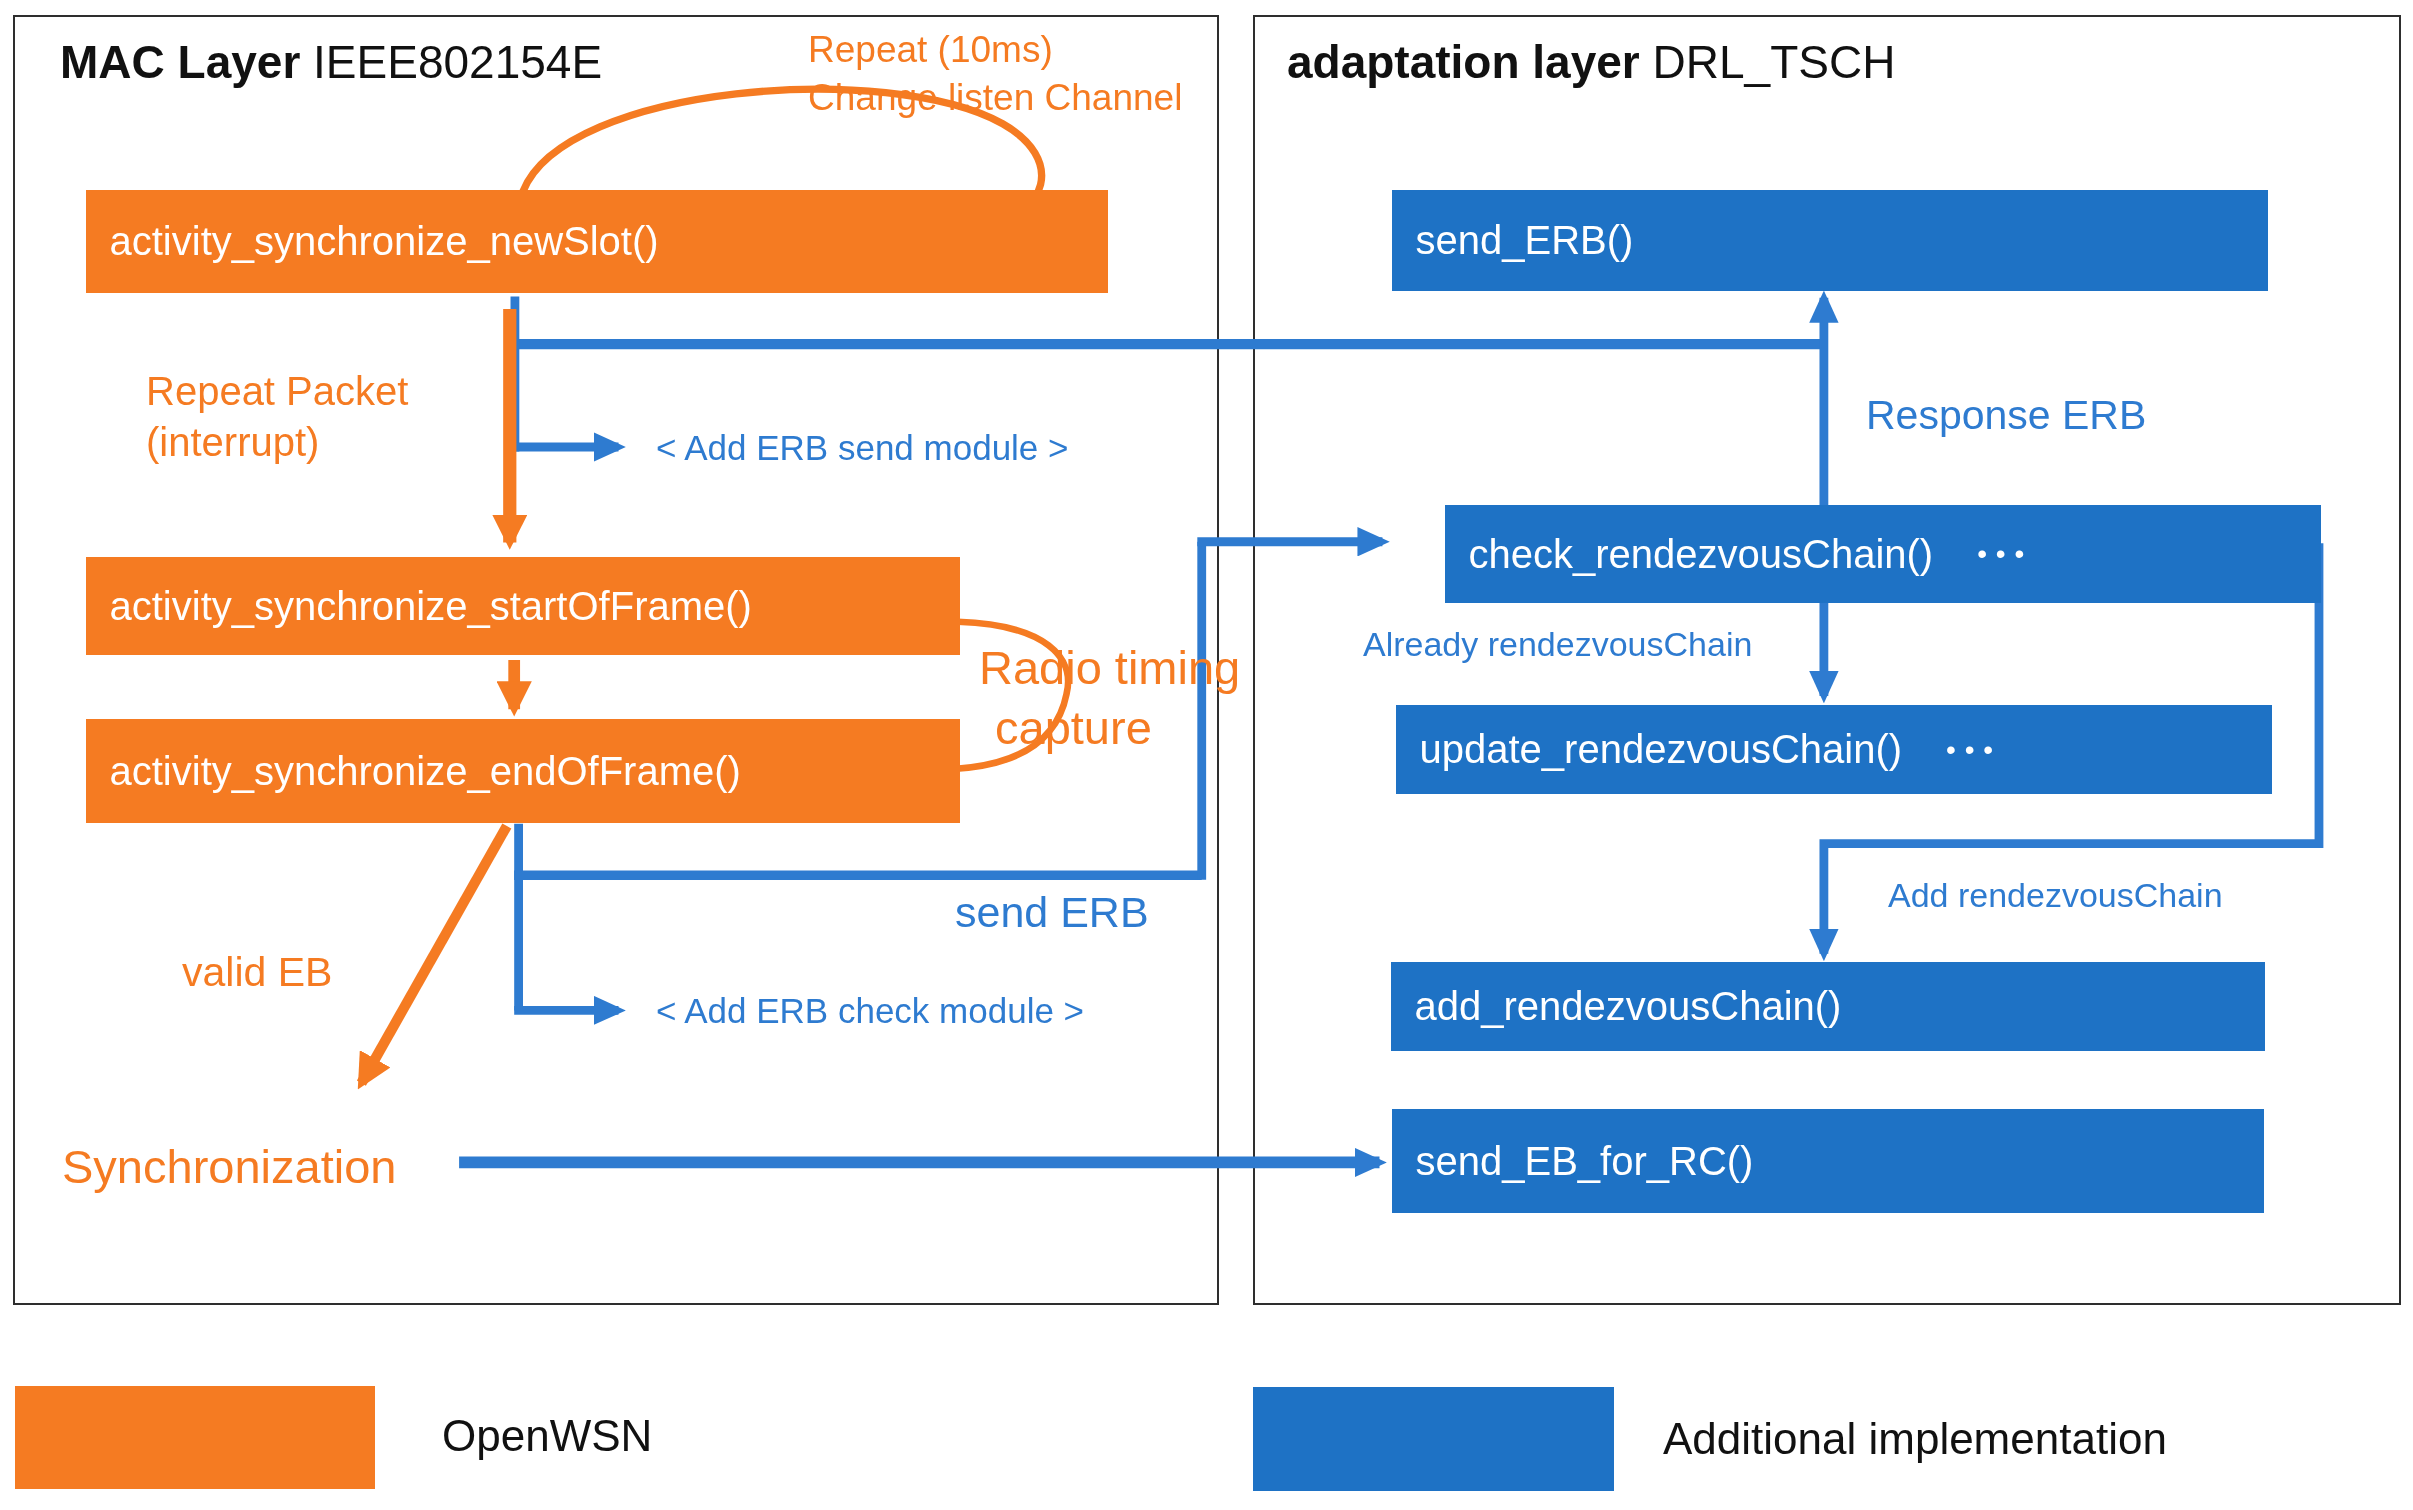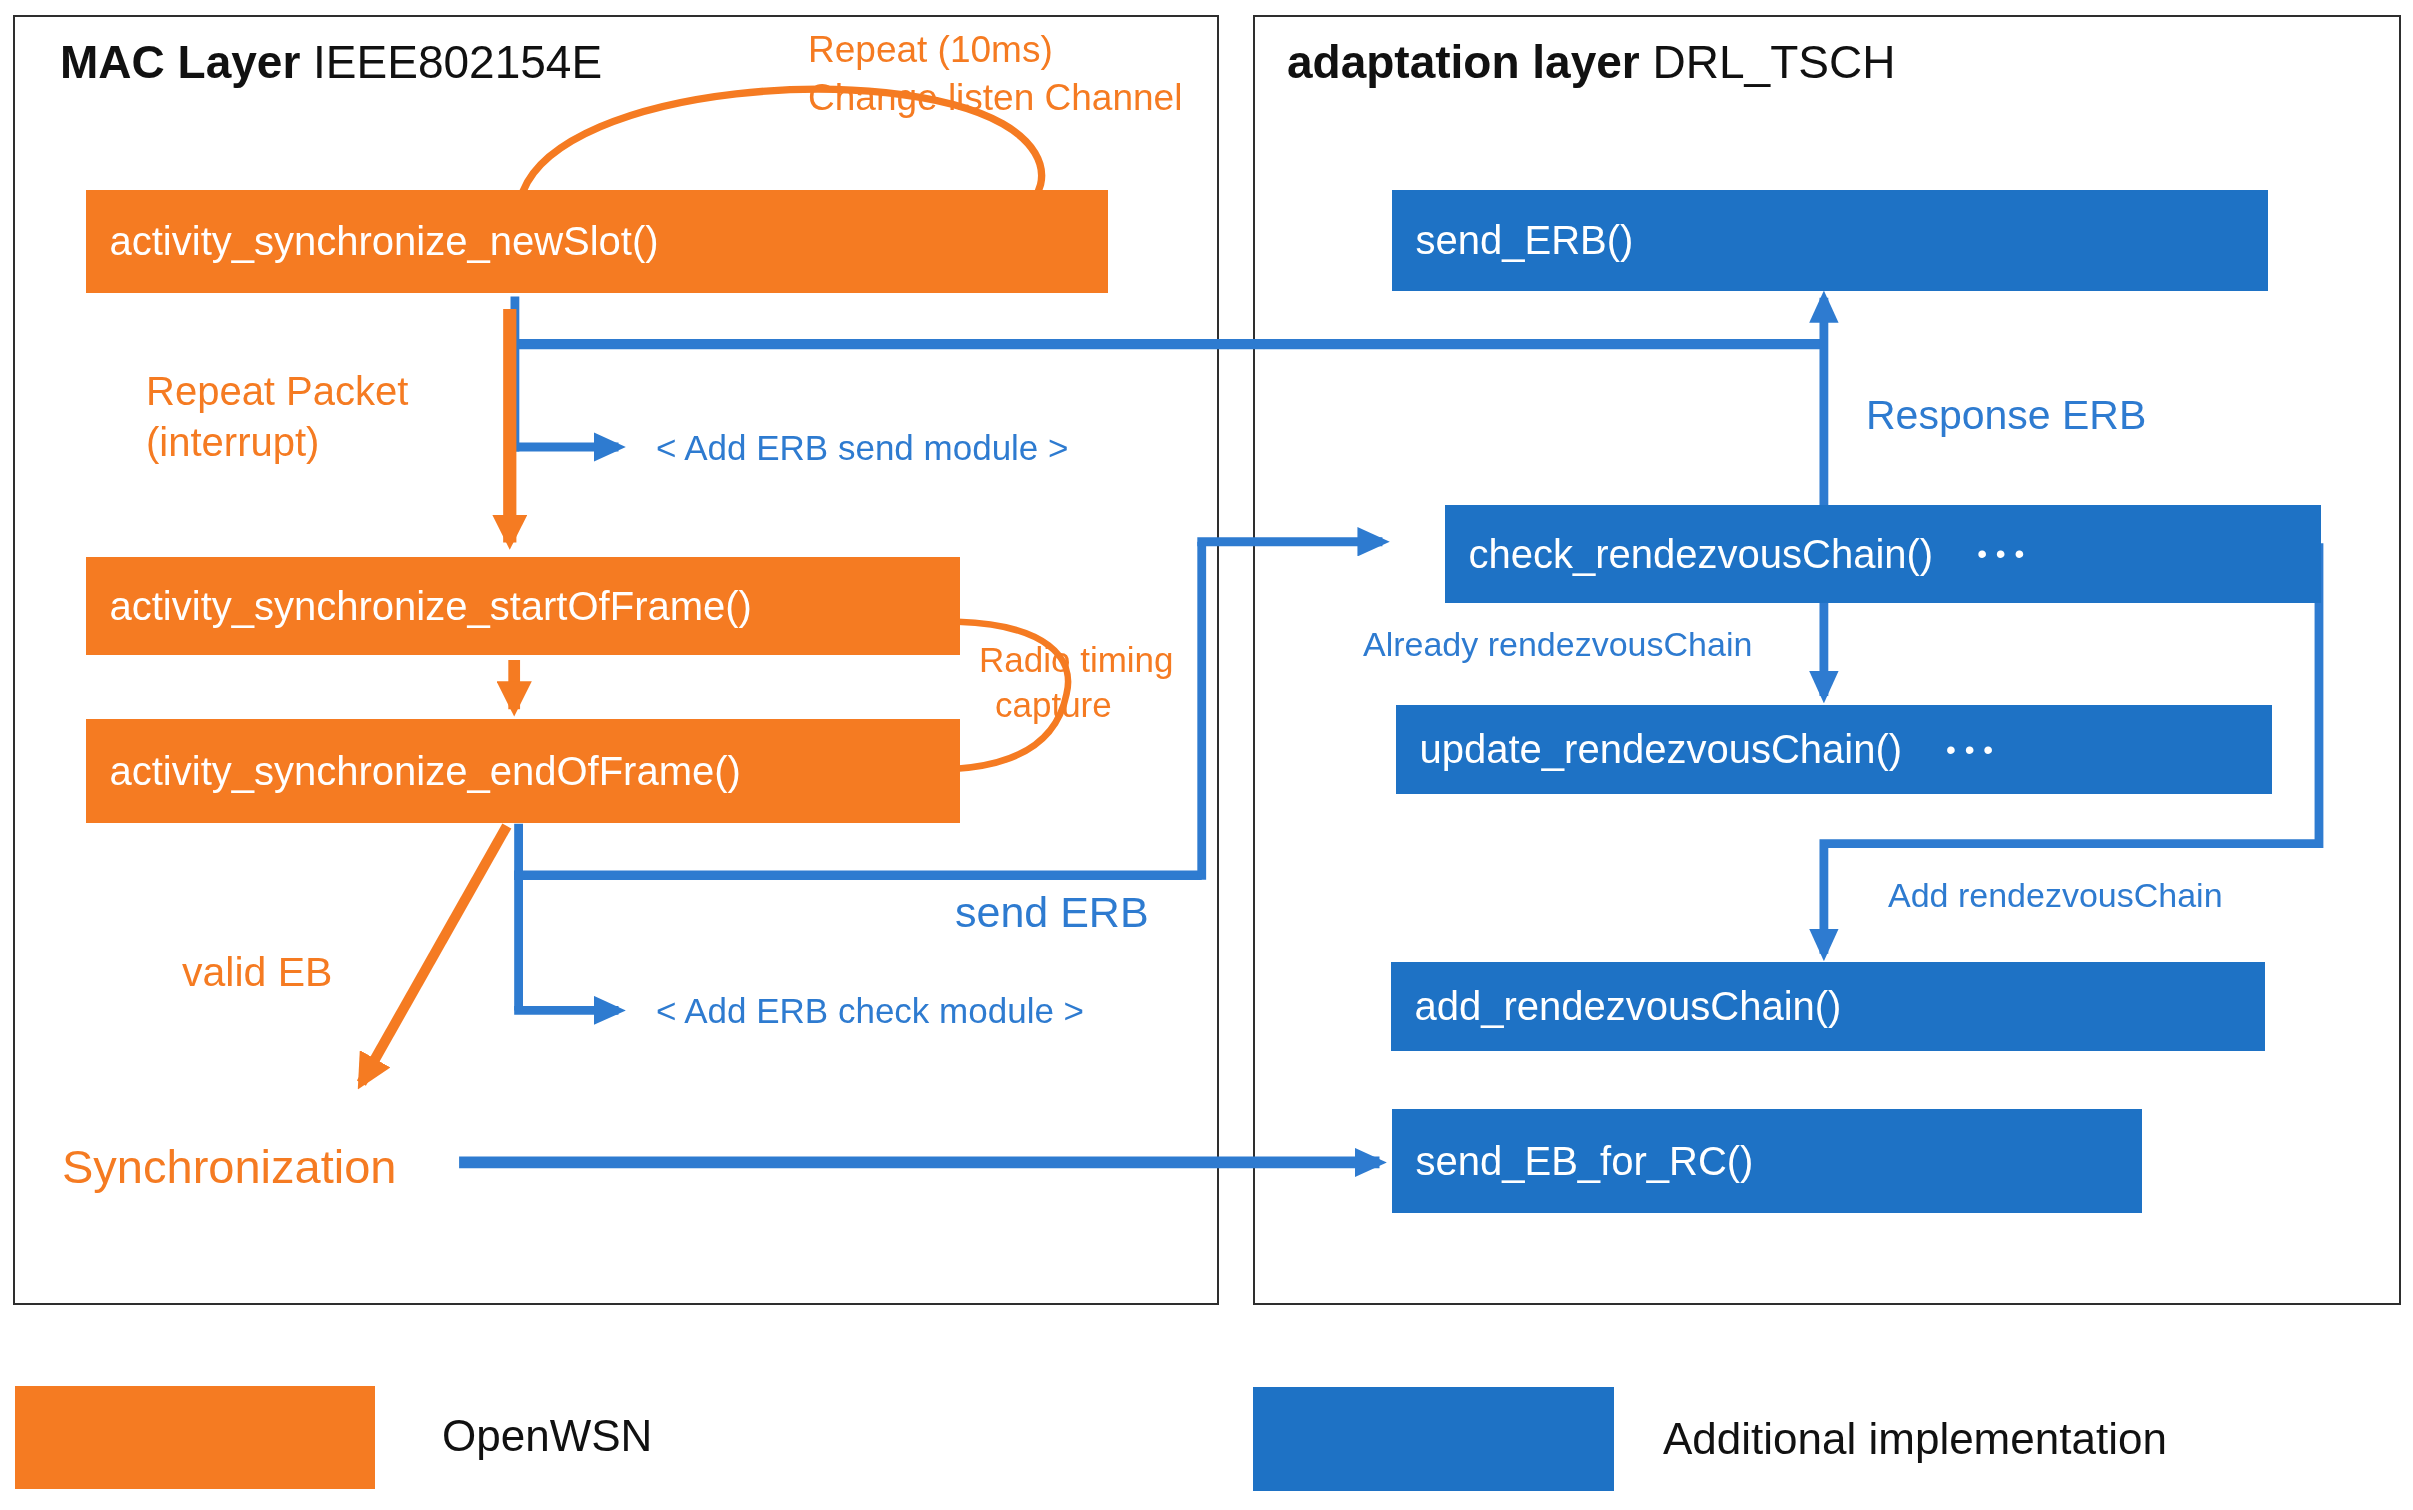--- a/index.html
+++ b/index.html
@@ -137,34 +137,34 @@
     <span>check_rendezvousChain()</span>
     <span class="dots">•••</span>
   </div>
   <div class="fbox bbox" style="left:1396px;top:705px;width:876px;height:89px;">
     <span>update_rendezvousChain()</span>
     <span class="dots">•••</span>
   </div>
   <div class="fbox bbox" style="left:1391px;top:962px;width:874px;height:89px;">
     <span>add_rendezvousChain()</span>
   </div>
-  <div class="fbox bbox" style="left:1392px;top:1109px;width:750px;height:104px;">
+  <div class="fbox bbox" style="left:1392px;top:1109px;width:872px;height:104px;">
     <span>send_EB_for_RC()</span>
   </div>
 
   <div class="lbl orange" style="left:808px;top:26.4px;font-size:37px;">
     <div>Repeat (10ms)</div>
     <div>Change listen Channel</div>
   </div>
   <div class="lbl orange" style="left:146px;top:366px;font-size:40px;">
     <div>Repeat Packet</div>
     <div>(interrupt)</div>
   </div>
   <div class="lbl blue" style="left:656px;top:426px;font-size:35px;">&lt; Add ERB send module &gt;</div>
-  <div class="lbl orange" style="left:979px;top:638px;font-size:35px;">
+  <div class="lbl orange" style="left:979px;top:638px;font-size:47px;">
     <div>Radio timing</div>
     <div style="padding-left:16px;">capture</div>
   </div>
   <div class="lbl blue" style="left:955px;top:885px;font-size:43px;">send ERB</div>
   <div class="lbl orange" style="left:182px;top:946px;font-size:41px;">valid EB</div>
   <div class="lbl blue" style="left:656px;top:989px;font-size:35px;">&lt; Add ERB check module &gt;</div>
   <div class="lbl orange" style="left:62px;top:1137px;font-size:47px;">Synchronization</div>
 
   <div class="lbl blue" style="left:1866px;top:389px;font-size:41px;">Response ERB</div>
   <div class="lbl blue" style="left:1363px;top:623px;font-size:34px;">Already rendezvousChain</div>

